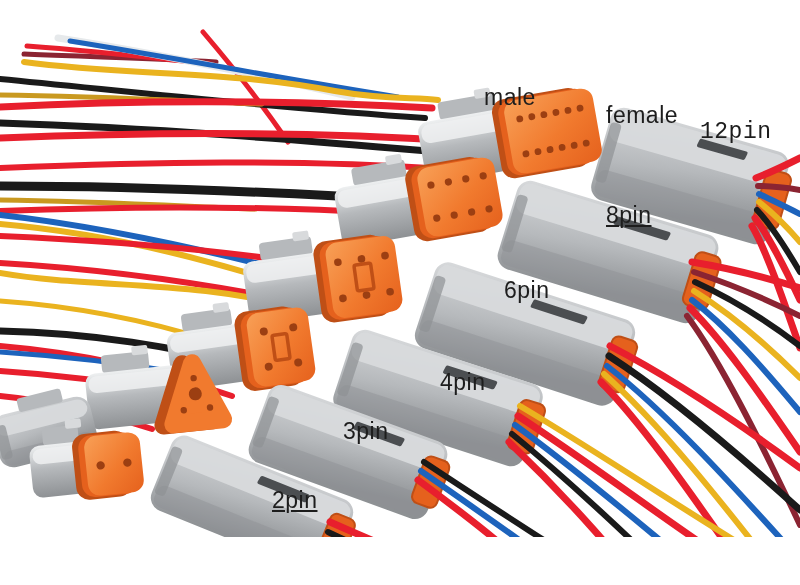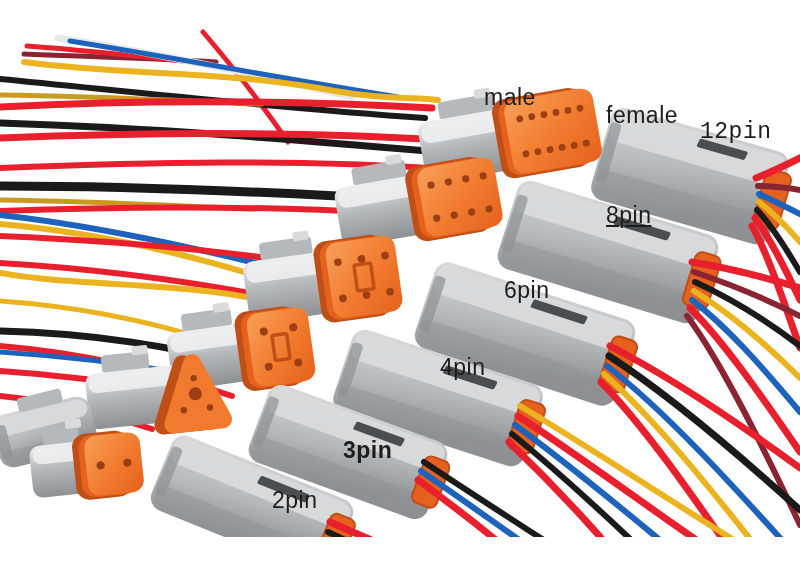--- a/index.html
+++ b/index.html
@@ -262,16 +262,16 @@
         <path d="M 330,522 C 406,556 468,578 500,585" fill="none" stroke="#e81f2d" stroke-width="7" stroke-linecap="round"></path>
         <path d="M 328,532 C 396,564 442,580 462,585" fill="none" stroke="#1a1a1a" stroke-width="6" stroke-linecap="round"></path>
       </g>
   </svg>
 
   <div class="photo-label" style="left: 484px; top: 85px;">male</div>
   <div class="photo-label" style="left: 606px; top: 103px;">female</div>
   <div class="photo-label" style="left: 700px; top: 120px; font-family: Liberation Mono, monospace;">12pin</div>
   <div class="photo-label" style="left: 606px; top: 203px; text-decoration: underline;">8pin</div>
   <div class="photo-label" style="left: 504px; top: 278px;">6pin</div>
-  <div class="photo-label" style="left: 440px; top: 355px;">4pin</div>
-  <div class="photo-label" style="left: 343px; top: 438px; font-weight: bold;">3pin</div>
-  <div class="photo-label" style="left: 272px; top: 488px;">2pin</div>
+  <div class="photo-label" style="left: 440px; top: 370px;">4pin</div>
+  <div class="photo-label" style="left: 343px; top: 419px;">3pin</div>
+  <div class="photo-label" style="left: 272px; top: 488px; text-decoration: underline;">2pin</div>
 </div>
 
 </body></html>

